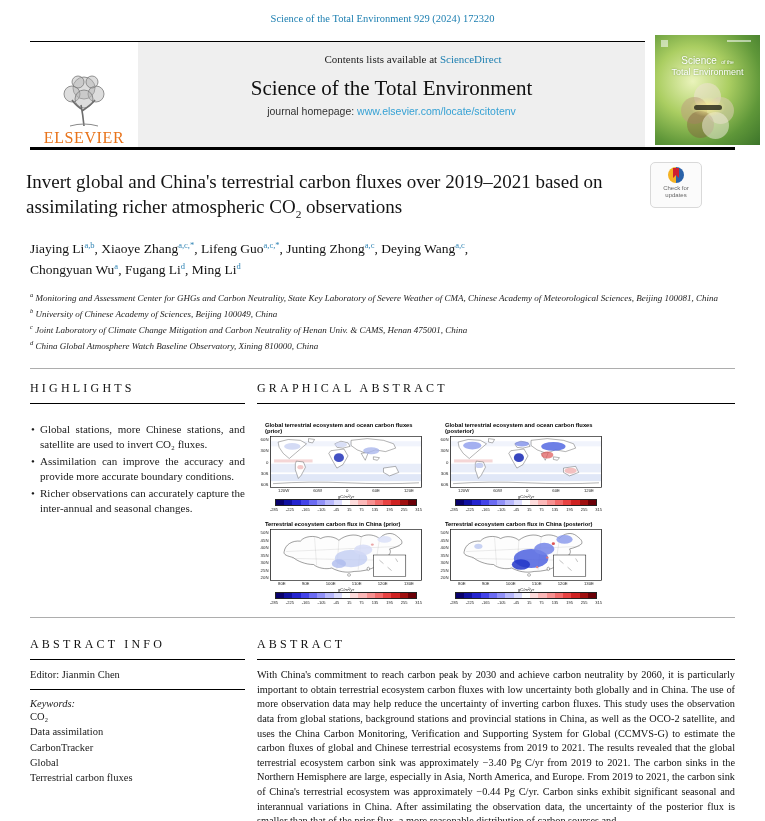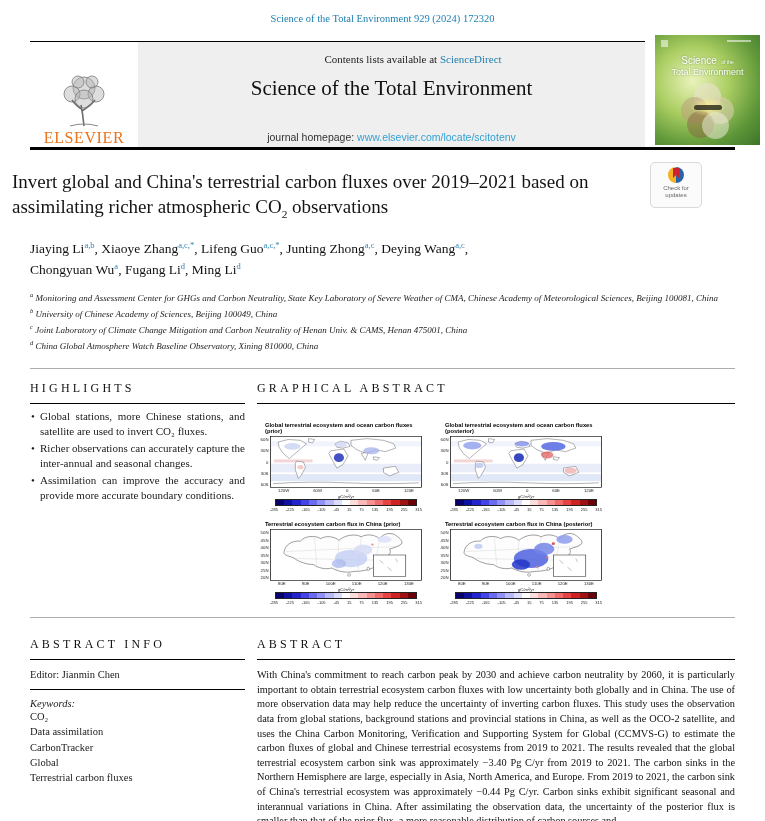--- a/index.html
+++ b/index.html
@@ -15,42 +15,42 @@
             border-top:1.2px solid #000;display:flex;}
   .logo-box{width:108px;background:#fff;display:flex;flex-direction:column;
             align-items:center;justify-content:flex-end;padding-bottom:1px;}
   .tree{width:64px;height:60px;display:block;}
   .elsevier-text{font-size:16px;color:#e8731a;letter-spacing:.6px;margin-top:-3px;}
   .gray-box{flex:1;background:#efefef;text-align:center;padding-top:11px;}
   .contents-line{font-size:11px;color:#222;padding-left:43px;}
   .link-teal{color:#1b7eb0;text-decoration:none;cursor:pointer;}
   .link-light{color:#35a1d4;text-decoration:none;cursor:pointer;}
   .journal-name{font-size:21px;color:#111;margin-top:11px;}
-  .homepage-line{font-family:"Liberation Sans",sans-serif;font-size:10.5px;color:#333;margin-top:30px;}
+  .homepage-line{font-family:"Liberation Sans",sans-serif;font-size:10.5px;color:#333;margin-top:4px;}
 
   
   .cover{position:absolute;top:35px;left:655px;width:105px;height:110px;cursor:pointer;
          background:radial-gradient(ellipse at 36% 42%, #eaf3bb 0%, #abce62 38%, #5f9739 72%, #3c742a 100%);
          overflow:hidden;}
   .cover-title{position:absolute;top:15px;width:100%;text-align:center;color:#fff;
                font-family:"Liberation Sans",sans-serif;line-height:1.1;text-shadow:0 0 2px rgba(0,60,0,.45);}
   .cover-title .l1{font-size:10px;}
   .cover-title .ofthe{font-size:5px;}
   .cover-title .l2{font-size:9px;display:block;}
   .cover-mark{position:absolute;background:rgba(255,255,255,.55);}
   .petal{position:absolute;width:27px;height:27px;border-radius:50%;}
   .glow{position:absolute;left:35px;top:62px;width:36px;height:20px;border-radius:50%;
         background:radial-gradient(ellipse at center, rgba(250,238,150,.95) 0%, rgba(250,238,150,0) 70%);}
   .pill{position:absolute;left:39px;top:70px;width:28px;height:5px;border-radius:2.5px;background:rgba(46,46,30,.85);}
 
   
   .thick-rule{position:absolute;top:147px;left:30px;width:705px;height:2.5px;background:#000;}
 
   
-  .title-block{position:absolute;top:169px;left:12px;width:625px;font-size:19px;line-height:1.34;color:#141414;}
+  .title-block{position:absolute;top:169px;left:26px;width:625px;font-size:19px;line-height:1.34;color:#141414;}
   .title-block sub{font-size:60%;}
   .badge{position:absolute;top:162px;left:650px;width:50px;height:44px;background:#fbfbfb;
          border:1px solid #d9d9d9;border-radius:5px;text-align:center;cursor:pointer;
          font-family:"Liberation Sans",sans-serif;}
   .cross-icon{width:16px;height:16px;border-radius:50%;display:block;margin:4px auto 2px;
               background:linear-gradient(90deg,#f4b223 50%,#2a62a9 50%);position:relative;}
   .cross-mark{position:absolute;left:5px;top:1px;width:6px;height:10px;background:#cf2030;
               clip-path:polygon(0 0,100% 0,100% 100%,50% 70%,0 100%);}
   .badge-text{font-size:6px;color:#666;line-height:1.2;}
 
@@ -64,21 +64,21 @@
   .divider{position:absolute;left:30px;width:705px;height:1px;background:#adadad;}
   .d1{top:368px;} .d2{top:617px;}
 
   
   .cols{position:absolute;left:30px;width:705px;display:flex;gap:12px;}
   .c1{top:381px;} .c2{top:637px;}
   .col-left{width:215px;flex:none;}
   .col-right{flex:1;min-width:0;}
   .sec-header{font-size:12px;letter-spacing:3.2px;color:#111;}
   .sec-rule{height:1.1px;background:#000;margin-top:7px;}
-  .hl-list{margin-top:5px;}
+  .hl-list{margin-top:18px;}
   .hl-item{font-size:11px;line-height:1.32;text-align:justify;padding-left:10px;
            position:relative;margin-bottom:3px;}
   .hl-item::before{content:"\2022";position:absolute;left:1px;}
 
   
   .ga-grid{display:grid;grid-template-columns:168px 168px;column-gap:12px;row-gap:9px;margin-top:18px;}
   .panel-title{font-family:"Liberation Sans",sans-serif;font-size:5.8px;font-weight:bold;
                margin:0 0 2px 8px;color:#000;}
   .map-row{display:flex;}
   .ylabels{display:flex;flex-direction:column;justify-content:space-between;width:13px;
@@ -184,22 +184,22 @@
   </div>
 
   <div class="divider d1"></div>
 
   <div class="cols c1">
     <div class="col-left">
       <div class="sec-header">HIGHLIGHTS</div>
       <div class="sec-rule"></div>
       <div class="hl-list">
         <div class="hl-item">Global stations, more Chinese stations, and satellite are used to invert CO₂ fluxes.</div>
+        <div class="hl-item">Assimilation can improve the accuracy and provide more accurate boundary conditions.</div>
         <div class="hl-item">Richer observations can accurately capture the inter-annual and seasonal changes.</div>
-        <div class="hl-item">Assimilation can improve the accuracy and provide more accurate boundary conditions.</div>
       </div>
     </div>
 
     <div class="col-right">
       <div class="sec-header">GRAPHICAL ABSTRACT</div>
       <div class="sec-rule"></div>
 
       <div class="ga-grid">
 
         <div class="panel">

